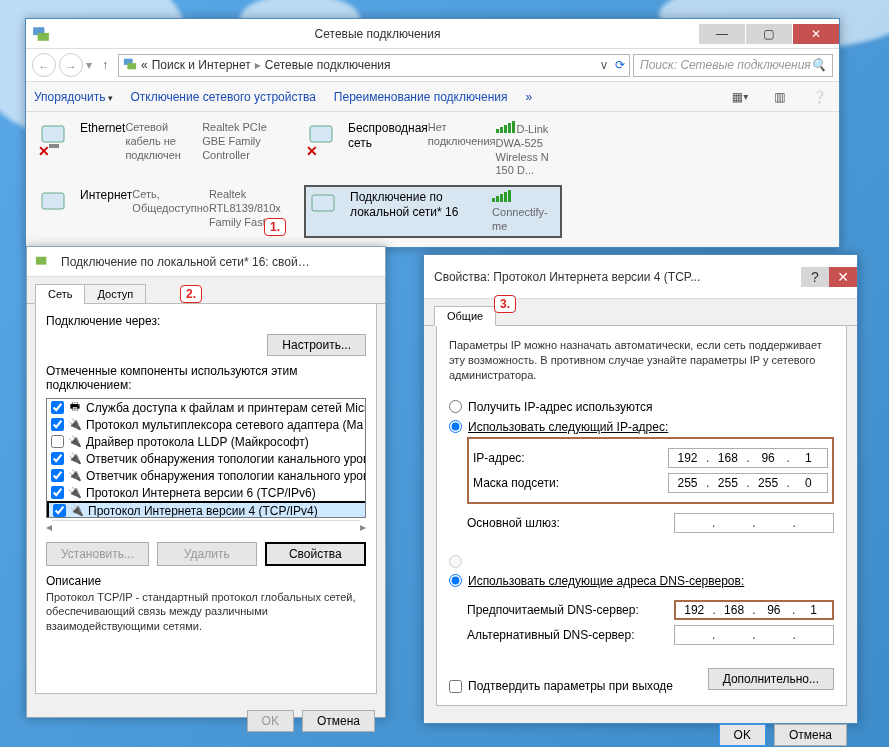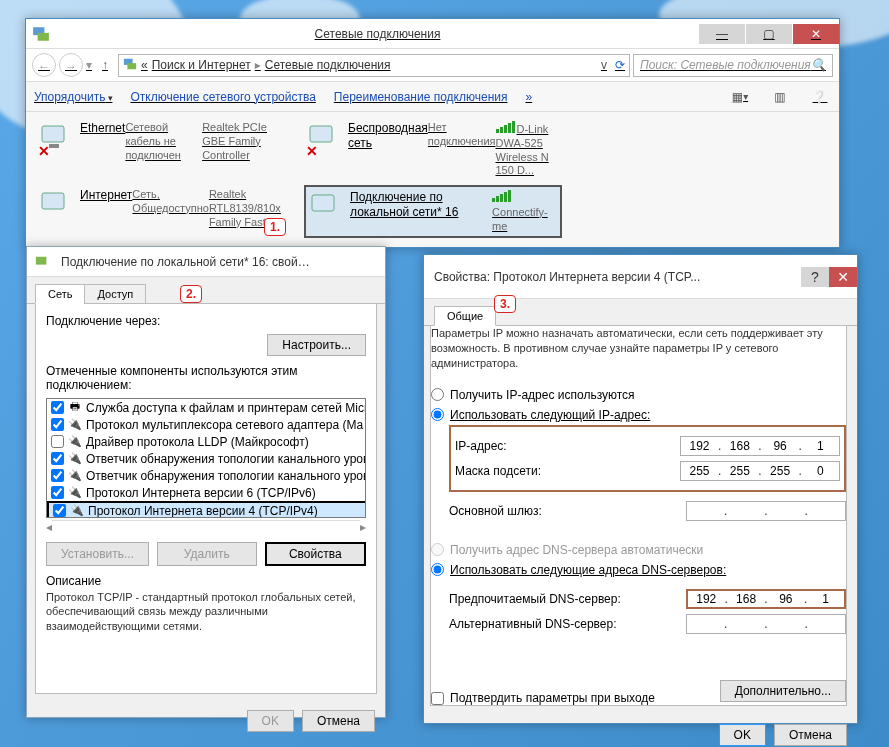--- a/index.html
+++ b/index.html
@@ -19,21 +19,20 @@
     position: absolute;
     background: #fff;
     border: 1px solid #5a9bd4;
     box-shadow: 0 0 10px rgba(0,0,0,0.3);
   }
   
   .explorer {
     left: 25px; top: 18px; width: 815px; height: 230px;
     background: #f7f7f7;
     border: 1px solid #4a8cc2;
-    text-decoration: underline;
   }
   .titlebar {
     height: 30px; background: #fff; display: flex; align-items: center;
     border-bottom: 1px solid #ddd;
   }
   .titlebar .icon-small { width: 18px; height: 18px; margin: 0 6px; display:flex; align-items:center; justify-content:center; }
   .titlebar .title { flex: 1; text-align: center; font-size: 12px; color: #333; }
   .win-btns { display: flex; }
   .win-btn { width: 46px; height: 20px; display: flex; align-items: center; justify-content: center; background: #d6d6d6; color: #333; font-size: 12px; margin: 0; }
   .win-btn.close { background: #c75050; color: #fff; }
@@ -113,21 +112,21 @@
   
   .ipv4 {
     left: 423px; top: 254px; width: 435px; height: 470px;
     background: #f0f0f0;
     border: 1px solid #4a8cc2;
   }
   .ipv4 .titlebar { background: #fff; padding-left: 10px; height: 44px; }
   .ipv4 .titlebar .title { text-align: left; font-size: 12px; }
   .ipv4 .win-btns .win-btn { width: 28px; height: 20px; font-size: 14px; }
   .ipv4 .win-btns .win-btn.help { background: #d6d6d6; }
-  .ipv4-body { background: #fff; margin: 0 10px 10px 6px; border:1px solid #bbb; border-top:none; height: 380px; display:flex; flex-direction:column; }
+  .ipv4-body { background: #fff; margin: 0 10px 10px 12px; padding: 12px; border:1px solid #bbb; border-top:none; height: 380px; display:flex; flex-direction:column; }
   .ipv4 .info-text { color: #333; font-size: 11px; margin-bottom: 14px; line-height: 1.35; }
   .radio-row { display:flex; align-items:center; gap:6px; margin: 3px 0; }
   .radio-row input[type=radio] { width:13px; height:13px; }
   .radio-row.disabled { color: #999; }
   .ip-fields { padding-left: 18px; margin-top: 4px; }
   .ip-row { display:flex; align-items:center; margin: 5px 0; }
   .ip-row .lbl { flex:1; }
   .ip-input { width: 160px; height: 20px; border:1px solid #abadb3; display:flex; align-items:center; justify-content:space-evenly; font-size: 12px; background:#fff; }
   .ip-input .oct { width: 30px; text-align:center; }
   .ip-input .dot { color:#333; }
@@ -406,21 +405,20 @@
           <span class="oct"></span>
             <span class="dot">.</span>
           <span class="oct"></span>
         </div>
       </div>
     </div>
 
     <div class="hr-sp"></div>
     <div class="radio-row disabled">
         <input type="radio" name="dns" disabled="" style="">
-        <span>Получить адрес DNS-сервера автоматически</span>
       </div>
     <div class="radio-row">
         <input type="radio" name="dns" checked="" style="">
         <span style="text-decoration:underline;">Использовать следующие адреса DNS-серверов:</span>
       </div>
 
     <div class="ip-fields">
       <div class="ip-row">
         <span class="lbl">Предпочитаемый DNS-сервер:</span>
         <div class="ip-input hl-box2">

